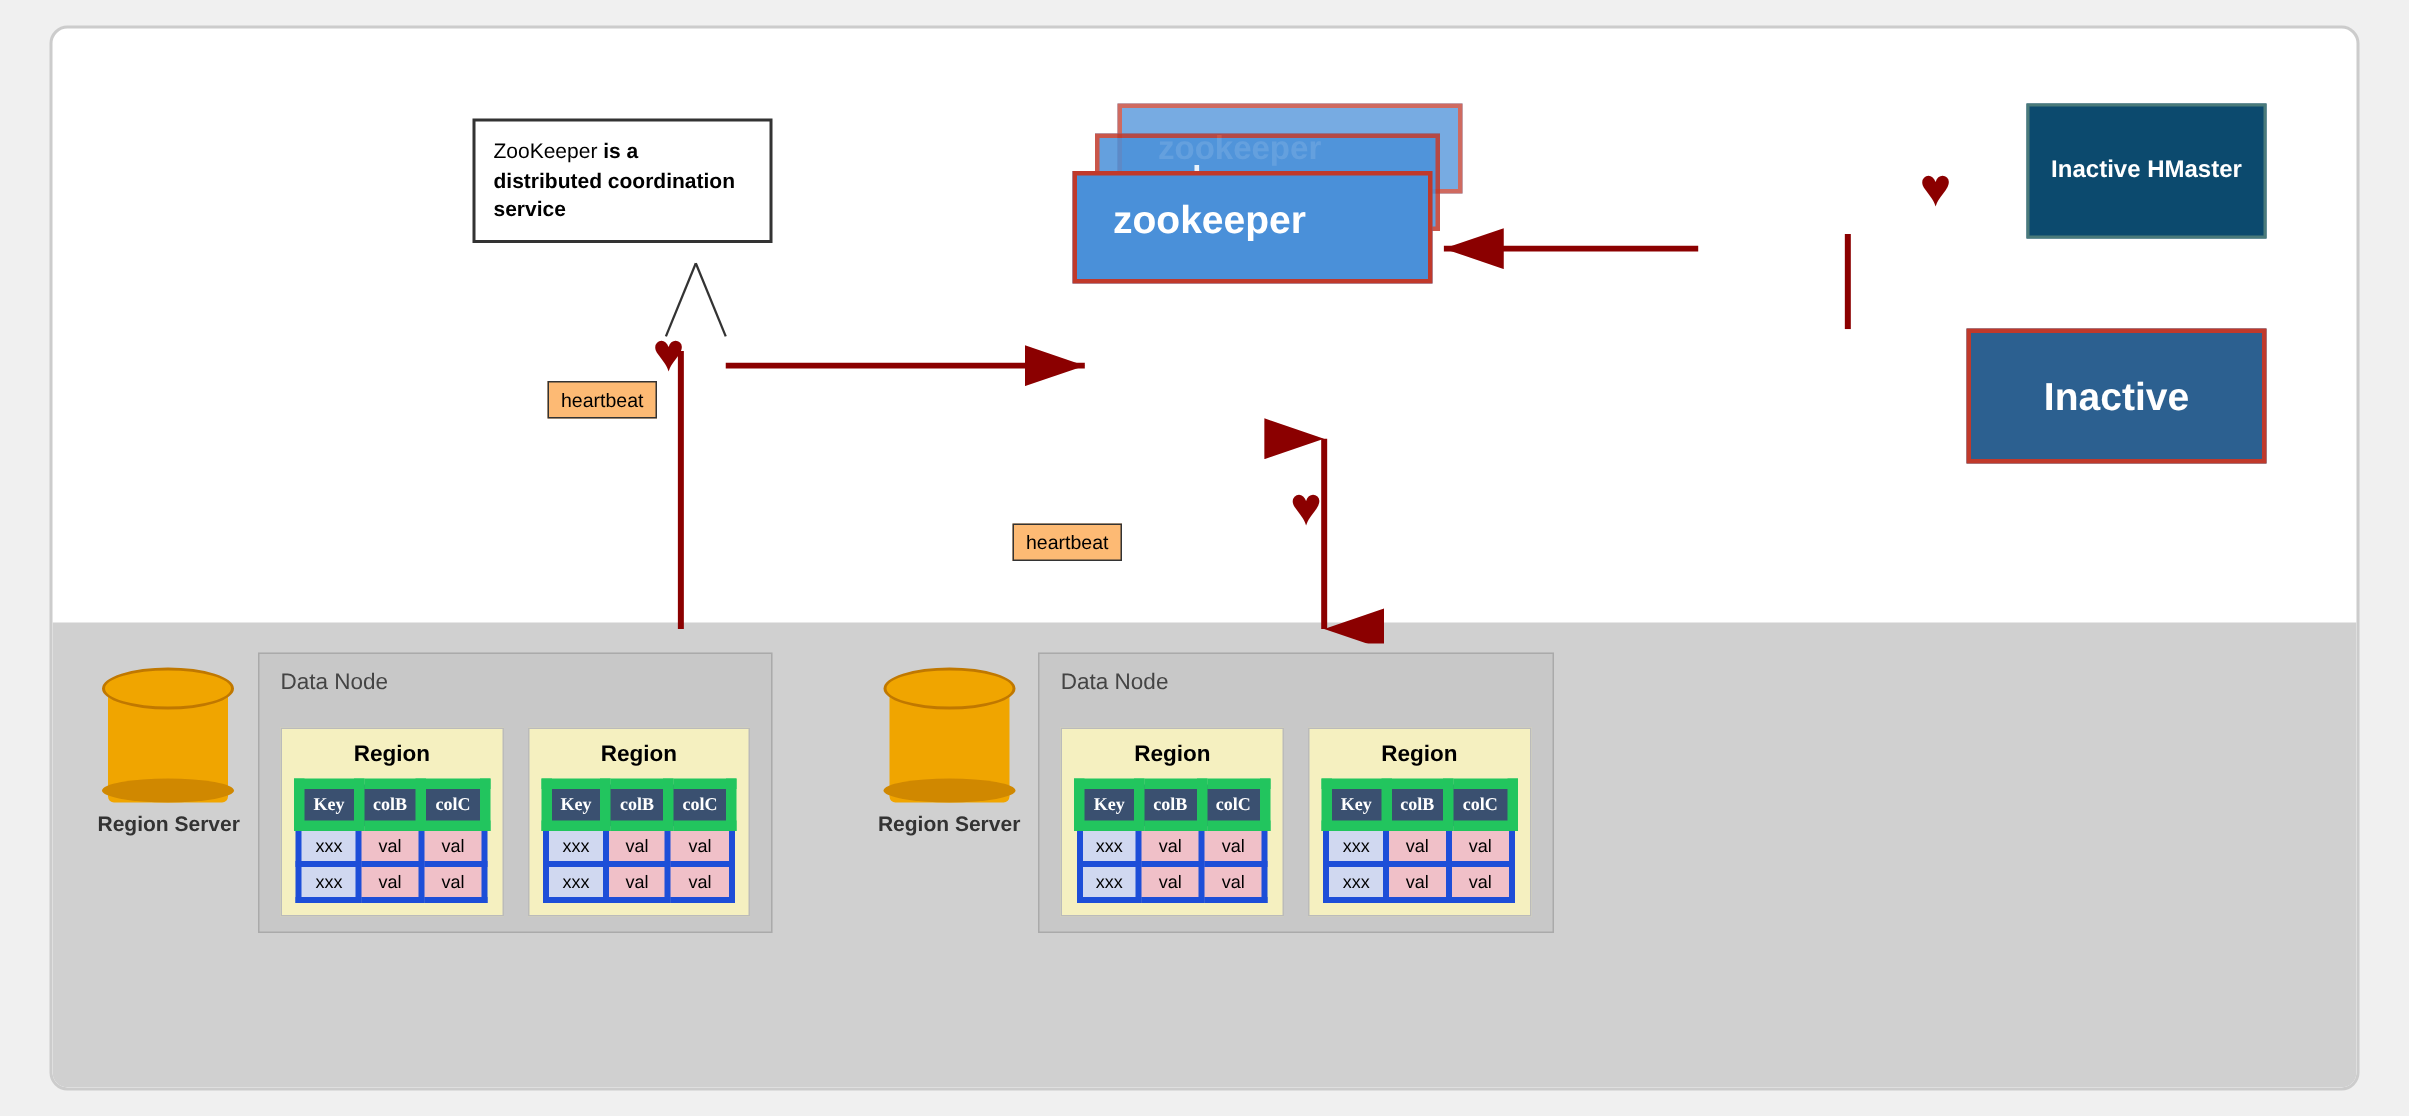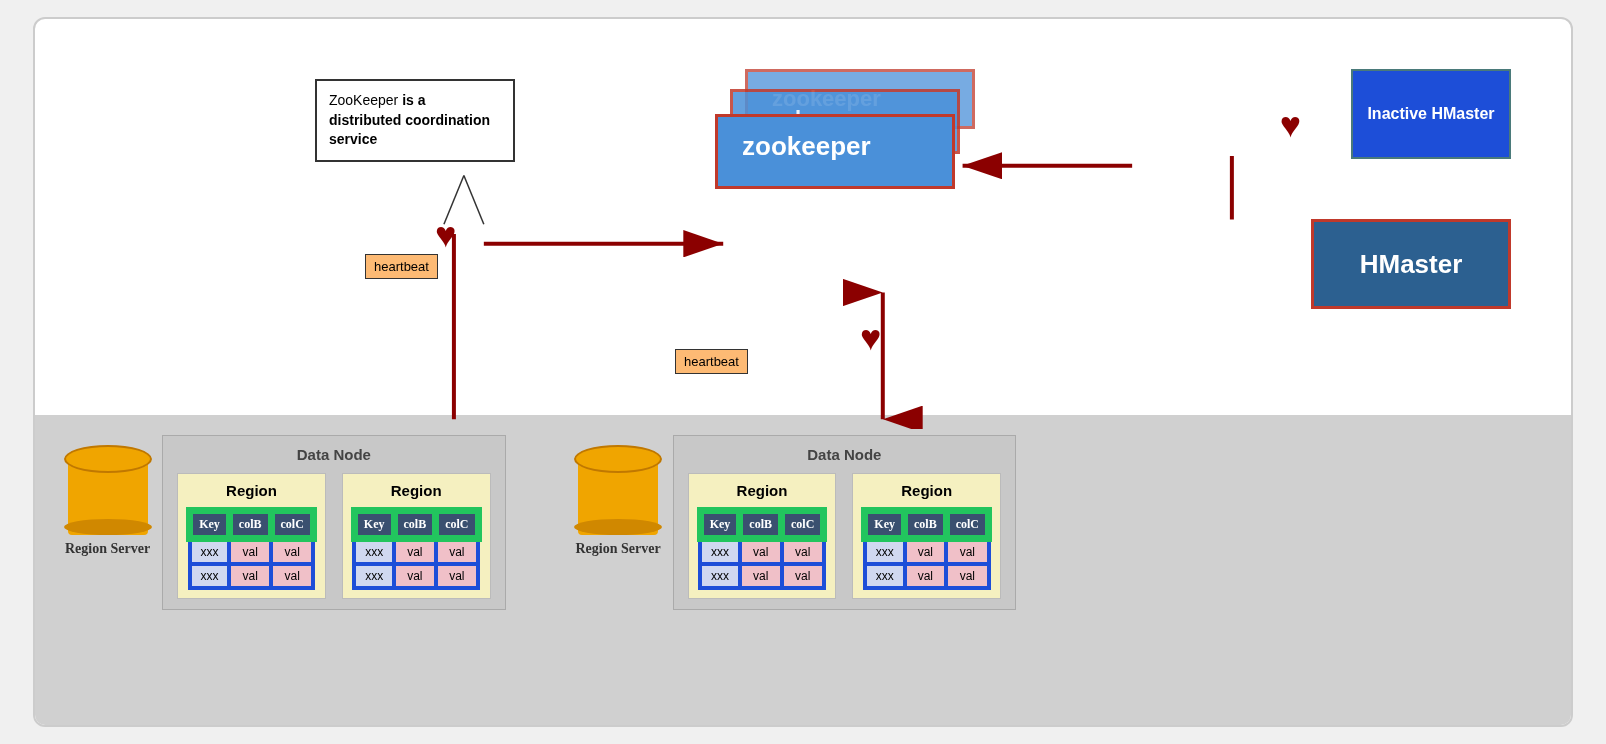--- a/index.html
+++ b/index.html
@@ -92,21 +92,21 @@
       z-index: 5;
     }
 
     
     .hmaster-inactive {
       position: absolute;
       top: 30px;
       right: 60px;
       width: 160px;
       height: 90px;
-      background: #1d4ed8;
+      background: #0c4a6e;
       color: white;
       font-size: 16px;
       font-weight: bold;
       display: flex;
       align-items: center;
       justify-content: center;
       text-align: center;
       border: 2px solid #4a7a7a;
     }
     .hmaster-active {
@@ -208,37 +208,34 @@
       height: 16px;
       background: #d08800;
       border-radius: 50%;
     }
     .cylinder-label {
       font-weight: bold;
       font-size: 14px;
       text-align: center;
       color: #333;
       margin-top: 6px;
-      font-family: Liberation Serif, serif;
     }
 
     
     .data-node-panel {
       flex: 1;
       background: #c8c8c8;
       border: 1.5px solid #aaa;
       padding: 10px 14px;
       position: relative;
     }
     .data-node-title {
       font-size: 15px;
       color: #444;
-      margin-bottom: 10px;
-      text-align: center;
-      font-weight: bold;
+      margin-bottom: 22px;
     }
     .regions-row {
       display: flex;
       gap: 16px;
       justify-content: space-between;
     }
 
     
     .region-box {
       background: #f5f0c0;
@@ -353,21 +350,21 @@
 
     <div class="heart" style="left: 825px; top: 278px;">♥</div>
 
     <div class="heart" style="right: 270px; top: 65px;">♥</div>
 
     <div class="hmaster-inactive">
       <span>Inactive HMaster</span>
     </div>
 
     <div class="hmaster-active">
-      <span>HMaster</span>
+      <span>Inactive</span>
     </div>
 
   </div>
 
   <div class="bottom-section">
 
     <div class="node-group">
 
       <div class="region-server">
         <div class="cylinder">

